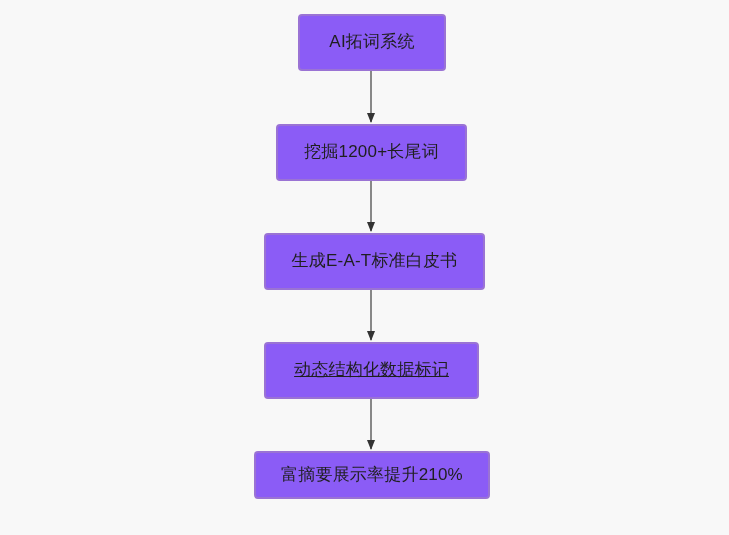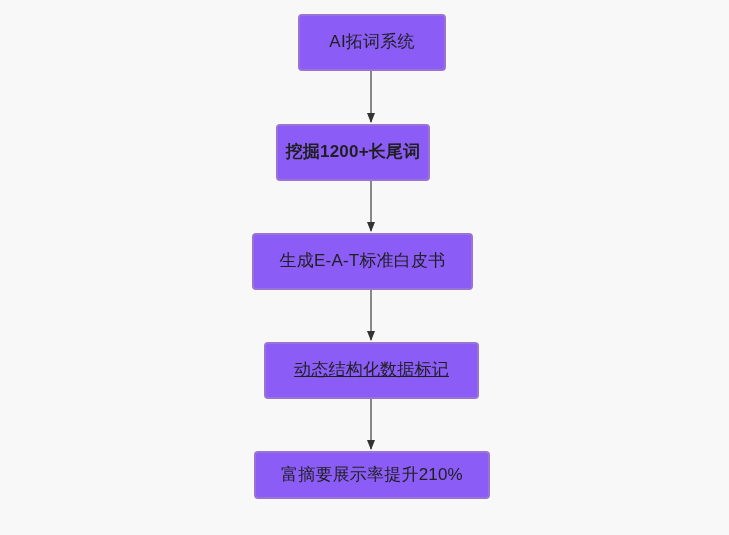--- a/index.html
+++ b/index.html
@@ -68,25 +68,25 @@
     </g>
     <g>
       <line x1="371" y1="399" x2="371" y2="449" stroke="#888888" stroke-width="2" marker-end="url(#arrowhead)"></line>
     </g>
   </svg>
 
   <div class="node" id="node-n1" style="left: 298px; top: 14px; width: 148px; height: 57px;">
     <span class="node-label">AI拓词系统</span>
   </div>
 
-  <div class="node" id="node-n2" style="left: 276px; top: 124px; width: 154px; height: 57px; font-weight: bold;">
+  <div class="node" id="node-n2" style="left: 276px; top: 124px; width: 191px; height: 57px;">
     <span class="node-label">挖掘1200+长尾词</span>
   </div>
 
-  <div class="node" id="node-n3" style="left: 252px; top: 233px; width: 221px; height: 57px;">
+  <div class="node" id="node-n3" style="left: 264px; top: 233px; width: 221px; height: 57px;">
     <span class="node-label">生成E-A-T标准白皮书</span>
   </div>
 
   <div class="node" id="node-n4" style="left: 264px; top: 342px; width: 215px; height: 57px; text-decoration: underline;">
     <span class="node-label">动态结构化数据标记</span>
   </div>
 
   <div class="node" id="node-n5" style="left: 254px; top: 451px; width: 236px; height: 48px;">
     <span class="node-label">富摘要展示率提升210%</span>
   </div>

